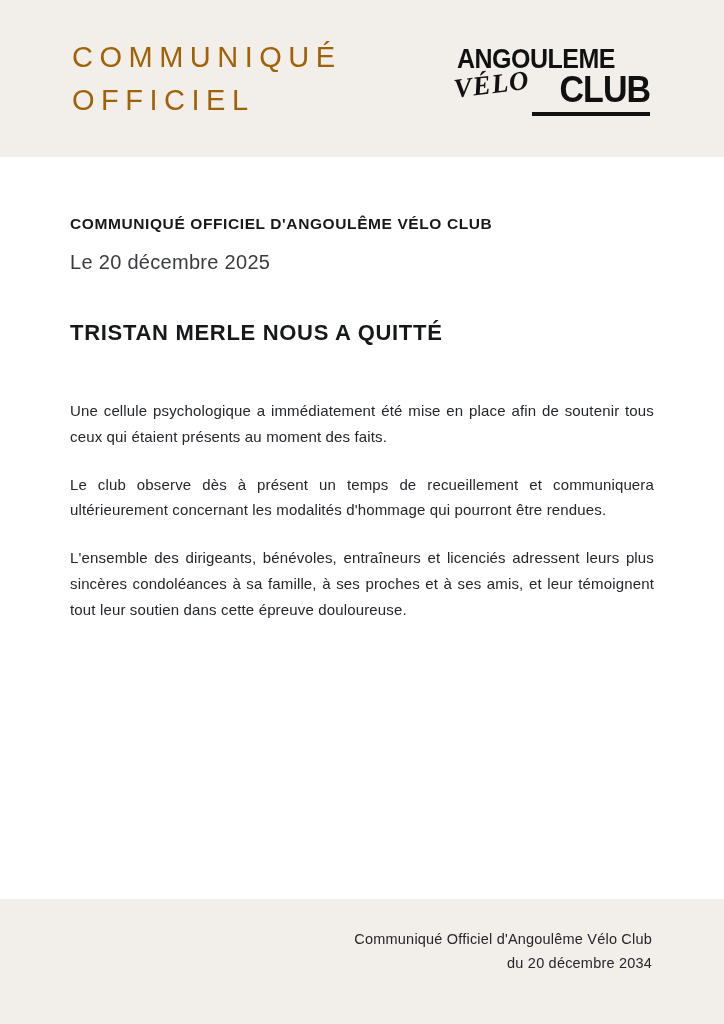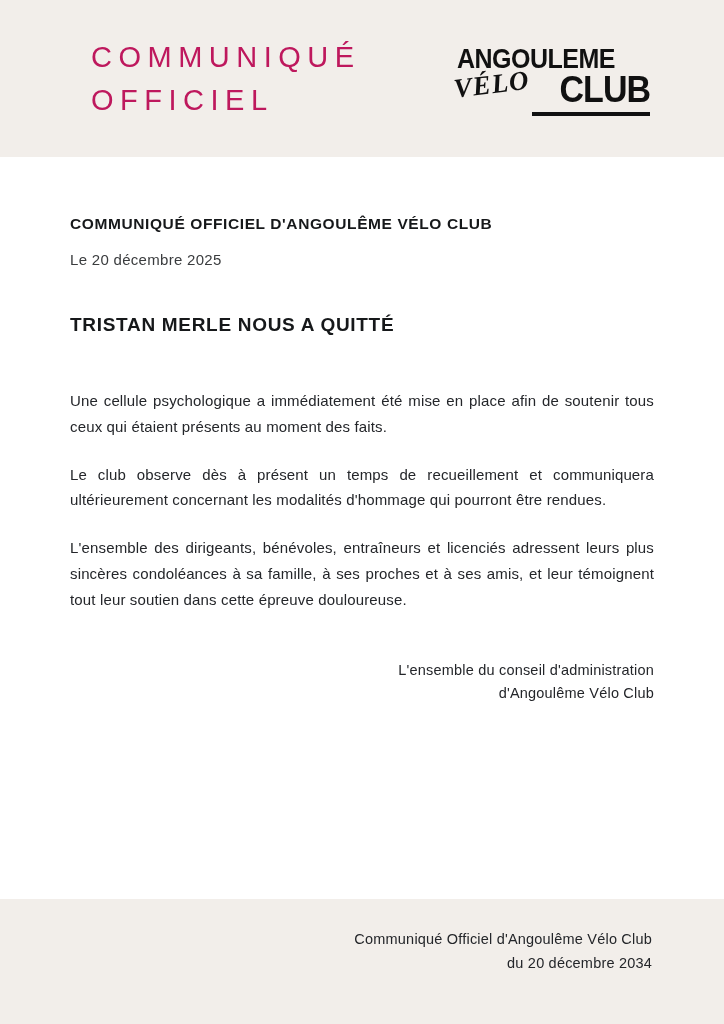--- a/index.html
+++ b/index.html
@@ -31,24 +31,23 @@
     padding: 0 72px;
     display: flex;
     align-items: center;
     justify-content: space-between;
   }
   .header-title {
     font-size: 29px;
     letter-spacing: 6.5px;
     line-height: 1.45;
     font-weight: 400;
-    color: #be185d;
+    color: #a16207;
     max-width: 360px;
     font-family: "Liberation Sans", sans-serif;
-    margin-left: 19px;
   }
   .logo {
     width: 200px;
     height: 82px;
     position: relative;
     flex: none;
   }
   .logo-top {
     position: absolute;
     top: 4px;
@@ -102,27 +101,27 @@
     box-sizing: border-box;
   }
   .kicker {
     font-size: 15.5px;
     font-weight: bold;
     letter-spacing: 0.6px;
     color: #16181a;
     margin: 0 0 18px 0;
   }
   .date {
-    font-size: 15px;
+    font-size: 20px;
     color: #3a3c3e;
     margin: 0 0 46px 0;
     letter-spacing: 0.3px;
   }
   .headline {
-    font-size: 19px;
+    font-size: 22px;
     font-weight: bold;
     letter-spacing: 0.7px;
     color: #16181a;
     margin: 0 0 52px 0;
   }
   .para {
     font-size: 15px;
     line-height: 1.72;
     color: #24262a;
     text-align: justify;
@@ -168,24 +167,20 @@
 
   <div class="content">
     <p class="kicker">COMMUNIQUÉ OFFICIEL D'ANGOULÊME VÉLO CLUB</p>
     <p class="date">Le 20 décembre 2025</p>
     <h1 class="headline">TRISTAN MERLE NOUS A QUITTÉ</h1>
 
     <p class="para">Une cellule psychologique a immédiatement été mise en place afin de soutenir tous ceux qui étaient présents au moment des faits.</p>
     <p class="para">Le club observe dès à présent un temps de recueillement et communiquera ultérieurement concernant les modalités d'hommage qui pourront être rendues.</p>
     <p class="para">L'ensemble des dirigeants, bénévoles, entraîneurs et licenciés adressent leurs plus sincères condoléances à sa famille, à ses proches et à ses amis, et leur témoignent tout leur soutien dans cette épreuve douloureuse.</p>
 
-    <div class="signature">
-      <div>L'ensemble du conseil d'administration</div>
-      <div>d'Angoulême Vélo Club</div>
-    </div>
   </div>
 
   <div class="footer">
     <div>Communiqué Officiel d'Angoulême Vélo Club</div>
     <div>du 20 décembre 2034</div>
   </div>
 
 </div>
 
 </body></html>

